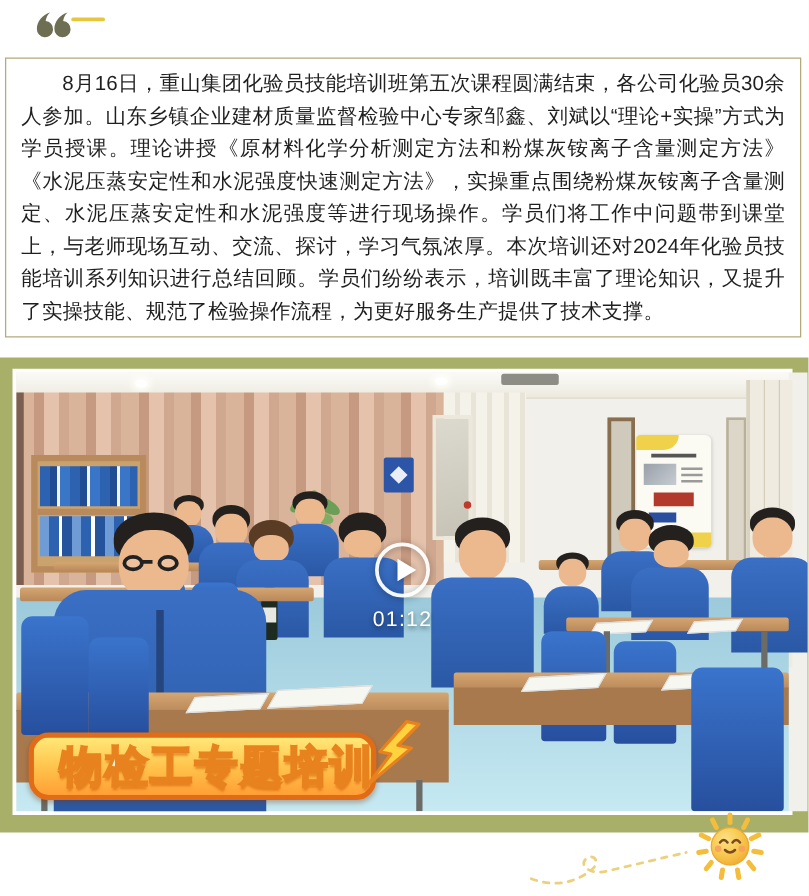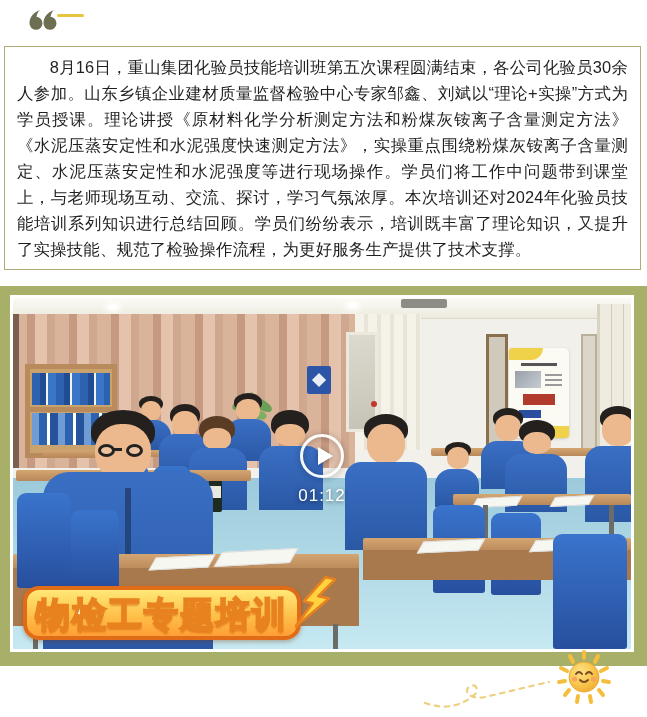--- a/index.html
+++ b/index.html
@@ -13,21 +13,21 @@
   
   .textbox{position:absolute;left:4px;top:46px;width:637px;height:224px;box-sizing:border-box;
            border:1px solid #b3aa7c;padding:7px 12px;}
   .textbox p{margin:0;font-size:16.4px;line-height:26px;color:#1f1f1f;text-align:justify;
              text-indent:2em;letter-spacing:0.2px;}
 
   
   .band{position:absolute;left:0;top:286px;width:647px;height:380px;background:#a7af68;}
   .frame{position:absolute;left:10px;top:9px;width:618px;height:351px;background:#ffffff;
          padding:3px;cursor:pointer;}
-  .scene{position:relative;width:618px;height:351px;overflow:hidden;background:#f2f0ea;}
+  .scene{position:relative;width:618px;height:351px;overflow:hidden;background:#f2f0ea;padding-left:15px;}
 
   
   .ceiling{position:absolute;left:0;top:0;width:618px;height:20px;background:linear-gradient(#fbfaf7,#eceade);border-bottom:1px solid #ddd8c9;}
   .lightdot{position:absolute;width:10px;height:6px;border-radius:50%;background:#ffffff;box-shadow:0 0 6px 3px rgba(255,255,250,.9);}
   .vent{position:absolute;left:388px;top:1px;width:46px;height:9px;background:#8d8d85;border-radius:2px;}
   .curtain{position:absolute;left:0;top:16px;width:342px;height:154px;
            background:repeating-linear-gradient(90deg,#dab39b 0 14px,#c69a81 14px 22px,#e4c2ac 22px 34px,#d0a88f 34px 42px);}
   .curtain-shadow{position:absolute;left:0;top:16px;width:6px;height:154px;background:rgba(45,28,22,.55);}
   .sheer{position:absolute;left:342px;top:16px;width:66px;height:136px;
          background:repeating-linear-gradient(90deg,#f5f2ea 0 9px,#e8e4d8 9px 13px);}
@@ -81,21 +81,21 @@
   .play-btn .tri{position:absolute;left:15px;top:10px;width:0;height:0;
                  border-left:15px solid #fff;border-top:9px solid transparent;border-bottom:9px solid transparent;}
   .timestamp{position:absolute;left:259px;top:188px;width:100px;text-align:center;color:#ffffff;
              font-size:17px;letter-spacing:1px;text-shadow:0 1px 4px rgba(0,0,0,.55);}
 
   
   .banner{position:absolute;left:10px;top:288px;width:278px;height:54px;box-sizing:border-box;
           border:4px solid #e06c18;border-radius:16px;
           background:linear-gradient(180deg,#ffe878,#ffc14a 55%,#ff9f35);
           box-shadow:0 2px 4px rgba(120,50,0,.35);}
-  .banner-text{position:absolute;left:0;top:2px;width:100%;text-align:center;
+  .banner-text{position:absolute;left:12px;top:2px;width:100%;text-align:center;
                font-size:34px;font-weight:800;line-height:44px;letter-spacing:2px;color:#fffbe8;
                -webkit-text-stroke:2px #e8821e;
                text-shadow:0 3px 2px rgba(205,90,10,.55);}
   .bolt-svg{position:absolute;left:282px;top:276px;}
 
   
   .dash-svg{position:absolute;left:415px;top:670px;}
   .sun-svg{position:absolute;left:553px;top:646px;}
 </style>
 </head>

